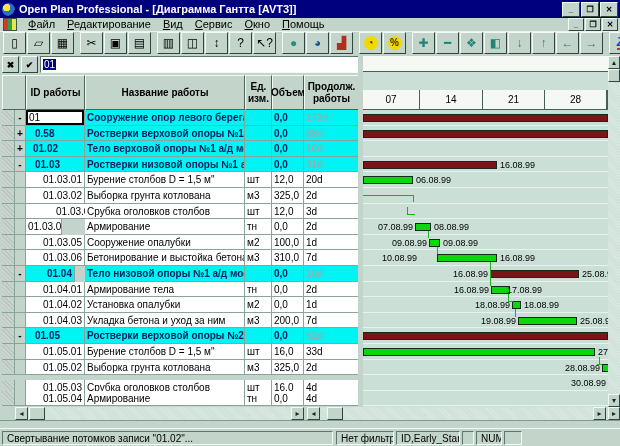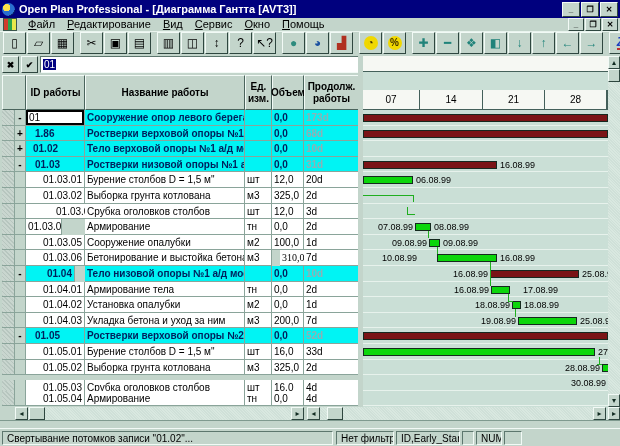--- a/index.html
+++ b/index.html
@@ -178,21 +178,21 @@
             <div class="id-editbox">01</div>
           </div>
           <div class="tcell c-data c-name" style="left: 83px; width: 160px;">Сооружение опор левого берега</div>
           <div class="tcell c-data c-unit" style="left: 243px; width: 27px;"></div>
           <div class="tcell c-data c-vol" style="left: 270px; width: 32px;">0,0</div>
           <div class="tcell c-data c-dur" style="left: 302px; width: 55px;">173d</div>
         </div>
         <div class="trow row-sum" style="top: 15.6px; height: 15.6px;">
           <div class="tcell c-tex" style="left: 0px; width: 13px;"></div>
           <div class="tcell c-out" style="left: 13px; width: 11px;">+</div>
-          <div class="tcell c-data c-id" style="left: 24px; width: 59px; padding-left: 9px;">1.86</div>
+          <div class="tcell c-data c-id" style="left: 24px; width: 59px; padding-left: 9px;">0.58</div>
           <div class="tcell c-data c-name" style="left: 83px; width: 160px;">Ростверки верховой опоры №1 а/д</div>
           <div class="tcell c-data c-unit" style="left: 243px; width: 27px;"></div>
           <div class="tcell c-data c-vol" style="left: 270px; width: 32px;">0,0</div>
           <div class="tcell c-data c-dur" style="left: 302px; width: 55px;">68d</div>
         </div>
         <div class="trow row-sum" style="top: 31.2px; height: 15.6px;">
           <div class="tcell c-tex" style="left: 0px; width: 13px;"></div>
           <div class="tcell c-out" style="left: 13px; width: 11px;">+</div>
           <div class="tcell c-data c-id" style="left: 24px; width: 59px; padding-left: 7px;">01.02</div>
           <div class="tcell c-data c-name" style="left: 83px; width: 160px;">Тело верховой опоры №1 а/д моста</div>
@@ -253,21 +253,21 @@
           <div class="tcell c-data c-unit" style="left: 243px; width: 27px;">м2</div>
           <div class="tcell c-data c-vol" style="left: 270px; width: 32px;">100,0</div>
           <div class="tcell c-data c-dur" style="left: 302px; width: 55px;">1d</div>
         </div>
         <div class="trow row-task" style="top: 140.4px; height: 15.6px;">
           <div class="tcell c-tex" style="left: 0px; width: 13px;"></div>
           <div class="tcell c-out" style="left: 13px; width: 11px;"></div>
           <div class="tcell c-data c-id" style="left: 24px; width: 59px;">01.03.06</div>
           <div class="tcell c-data c-name" style="left: 83px; width: 160px;">Бетонирование и выстойка бетона</div>
           <div class="tcell c-data c-unit" style="left: 243px; width: 27px;">м3</div>
-          <div class="tcell c-data c-vol" style="left: 278px; width: 32px; font-family: Liberation Serif, serif;">310,0</div>
+          <div class="tcell c-data c-vol" style="left: 270px; width: 32px;">310,0</div>
           <div class="tcell c-data c-dur" style="left: 302px; width: 55px;">7d</div>
         </div>
         <div class="trow row-sum" style="top: 156px; height: 15.6px;">
           <div class="tcell c-tex" style="left: 0px; width: 13px;"></div>
           <div class="tcell c-out" style="left: 13px; width: 11px;">-</div>
           <div class="tcell c-data c-id" style="left: 24px; width: 49px; padding-left: 5px; text-align: right;">01.04</div>
           <div class="tcell c-data c-name" style="left: 83px; width: 160px;">Тело низовой опоры №1 а/д моста</div>
           <div class="tcell c-data c-unit" style="left: 243px; width: 27px;"></div>
           <div class="tcell c-data c-vol" style="left: 270px; width: 32px;">0,0</div>
           <div class="tcell c-data c-dur" style="left: 302px; width: 55px;">10d</div>
@@ -372,21 +372,21 @@
         <div class="blab left" style="left: 18px; width: 46px; top: 126.8px;">09.08.99</div>
         <div class="blab" style="left: 80px; width: 48px; top: 126.8px;">09.08.99</div>
         <div class="bar bar-t" style="left: 74px; top: 144.4px; width: 60px;"></div>
         <div class="blab left" style="left: 8px; width: 46px; top: 142.4px;">10.08.99</div>
         <div class="blab" style="left: 137px; width: 48px; top: 142.4px;">16.08.99</div>
         <div class="bar bar-s" style="left: 127px; top: 160px; width: 89px;"></div>
         <div class="blab left" style="left: 79px; width: 46px; top: 158px;">16.08.99</div>
         <div class="blab" style="left: 219px; width: 48px; top: 158px;">25.08.99</div>
         <div class="bar bar-t" style="left: 128px; top: 175.6px; width: 19px;"></div>
         <div class="blab left" style="left: 80px; width: 46px; top: 173.6px;">16.08.99</div>
-        <div class="blab" style="left: 160px; width: 48px; top: 173.6px;">17.08.99</div>
+        <div class="blab" style="left: 144px; width: 48px; top: 173.6px;">17.08.99</div>
         <div class="bar bar-t" style="left: 149px; top: 191.2px; width: 9px;"></div>
         <div class="blab left" style="left: 101px; width: 46px; top: 189.2px;">18.08.99</div>
         <div class="blab" style="left: 161px; width: 48px; top: 189.2px;">18.08.99</div>
         <div class="bar bar-t" style="left: 155px; top: 206.8px; width: 59px;"></div>
         <div class="blab left" style="left: 107px; width: 46px; top: 204.8px;">19.08.99</div>
         <div class="blab" style="left: 217px; width: 48px; top: 204.8px;">25.08.99</div>
         <div class="bar bar-s" style="left: 0px; top: 222.4px; width: 245px;"></div>
         <div class="bar bar-t" style="left: 0px; top: 238px; width: 232px;"></div>
         <div class="blab" style="left: 235px; width: 48px; top: 236px;">27.09.99</div>
         <div class="bar bar-t" style="left: 239px; top: 253.6px; width: 11px;"></div>

